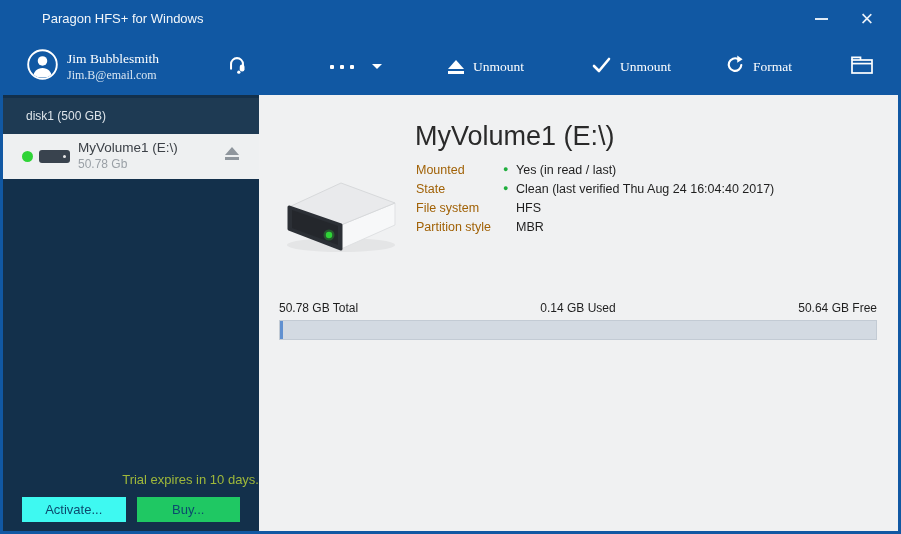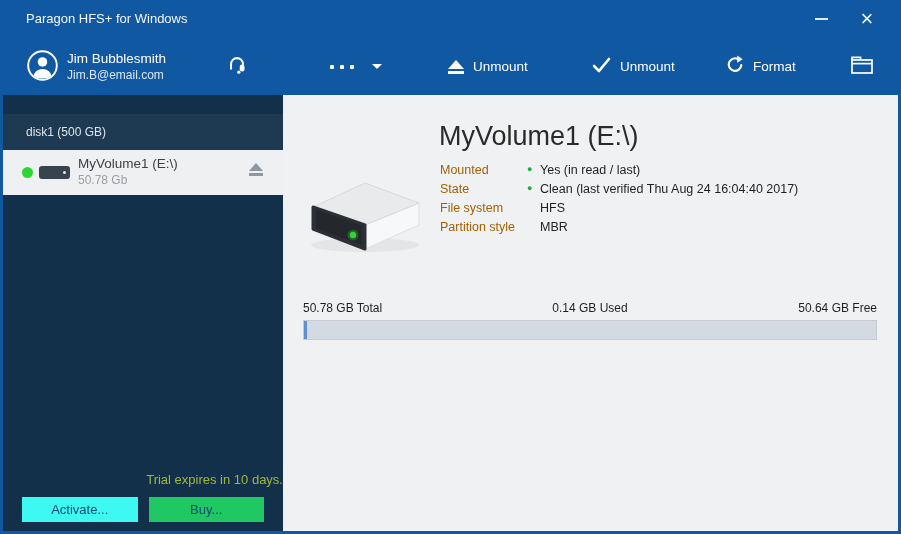--- a/index.html
+++ b/index.html
@@ -4,47 +4,47 @@
 <style>
   * { margin:0; padding:0; box-sizing:border-box; }
   html,body { width:901px; height:534px; background:#2b2b2b; }
   body { font-family:"Liberation Sans", sans-serif; }
   .window {
     position:relative; width:901px; height:534px;
     background:var(--accent-blue,#1158a3); overflow:hidden; color:#fff;
   }
   
   .titlebar { position:absolute; top:0; left:0; width:100%; height:38px; }
-  .title-text { position:absolute; left:26px; top:0; line-height:38px; font-size:13px; color:#f2f6fa; }
+  .title-text { position:absolute; left:42px; top:0; line-height:38px; font-size:13px; color:#f2f6fa; }
   .win-btn { position:absolute; top:0; height:38px; width:38px; display:flex; align-items:center; justify-content:center; cursor:default; }
   .win-min { left:802px; }
   .win-min .bar { width:13px; height:2px; background:#dfeaf5; }
   .win-close { left:848px; font-size:22px; font-weight:300; color:#eef4fa; line-height:38px; }
   
-  .toolbar { position:absolute; top:38px; left:0; width:100%; height:57px; font-size:13.5px; }
+  .toolbar { position:absolute; top:38px; left:0; width:100%; height:57px; font-size:13.5px;font-family:Liberation Serif, serif; }
   .tb-item { position:absolute; top:0; height:57px; display:flex; align-items:center; gap:9px; }
   .user { left:27px; }
   .user-texts { display:flex; flex-direction:column; line-height:16px; }
   .user-name { font-size:13.5px; color:#ffffff; }
   .user-email { font-size:12px; color:#d9e6f2; }
   .headset { left:226px; }
   .dots-menu { left:330px; gap:0; }
   .dot { width:4px; height:4px; background:#fff; border-radius:1px; margin-right:6px; }
   .caret-down { width:0; height:0; border-left:5px solid transparent; border-right:5px solid transparent; border-top:5px solid #fff; margin-left:12px; }
   .btn-unmount { left:448px; }
   .btn-verify  { left:592px; }
   .btn-format  { left:726px; }
   .folder-btn  { left:850px; }
   .eject-glyph { display:flex; flex-direction:column; align-items:center; }
   .eject-tri { width:0; height:0; border-left:8px solid transparent; border-right:8px solid transparent; border-bottom:9px solid #fff; }
   .eject-bar { width:16px; height:3px; background:#fff; margin-top:2px; }
   
   .body { position:absolute; top:95px; left:3px; right:3px; bottom:3px; display:flex; background:var(--content-bg,#f0f1f2); }
   
-  .sidebar { width:280px; background:var(--sidebar-navy,#13304b); display:flex; flex-direction:column; padding-top:19px; }
+  .sidebar { width:256px; background:var(--sidebar-navy,#13304b); display:flex; flex-direction:column; padding-top:3px; }
   .disk-header { height:36px; background:var(--disk-band,#1e3a53); display:flex; align-items:center; padding-left:23px; font-size:12px; color:#dde4ea; }
   .volume-item { height:45px; background:#eef0f1; position:relative; cursor:default; }
   .status-dot { position:absolute; left:19px; top:17px; width:11px; height:11px; border-radius:50%; background:var(--led-green,#2fd437); }
   .drive-glyph { position:absolute; left:36px; top:16px; width:31px; height:13px; background:#39434e; border-radius:3px; }
   .drive-glyph::after { content:""; position:absolute; right:4px; top:5px; width:3px; height:3px; border-radius:50%; background:#e8e8e8; }
   .vol-texts { position:absolute; left:75px; top:5px; line-height:17px; }
   .vol-name { font-size:13.5px; color:#3c4147; }
   .vol-size { font-size:12px; color:#9aa0a6; }
   .vol-eject { position:absolute; right:20px; top:13px; }
   .vol-eject .eject-tri { border-left-width:7px; border-right-width:7px; border-bottom:8px solid #8f969d; }

